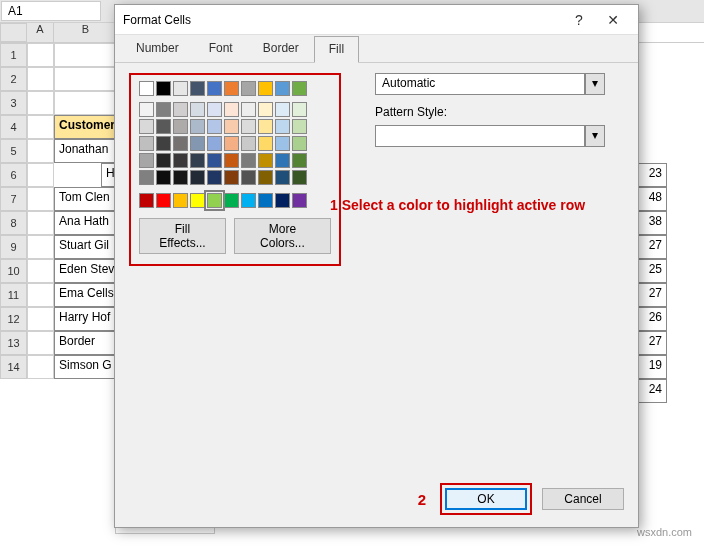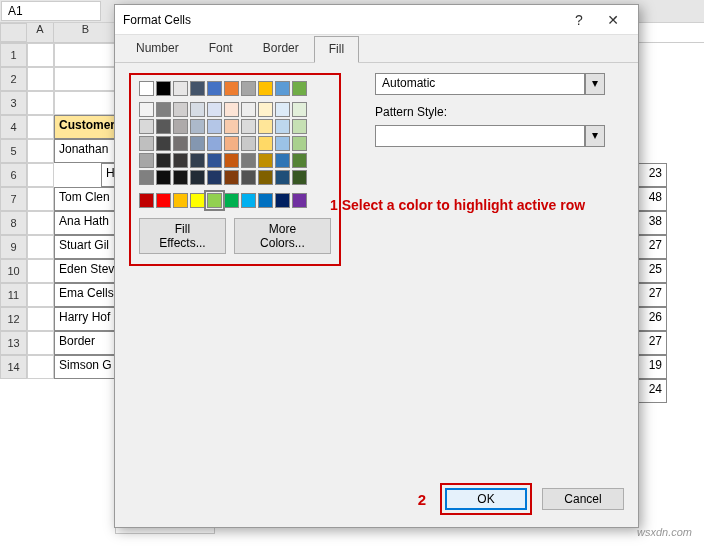--- a/index.html
+++ b/index.html
@@ -13,21 +13,21 @@
 .rowhdr { width: 27px; background:#e6e6e6; border:1px solid #ccc; text-align:center; font-size:11px; color:#333; }
 .colhdr { background:#e6e6e6; border-right:1px solid #ccc; text-align:center; font-size:11px; color:#333; }
 .rows { }
 .row { display:flex; height:24px; }
 .row .rowhdr { height:100%; line-height:22px; }
 .cell { border:1px solid #d0d0d0; padding:2px 4px; overflow:hidden; white-space:nowrap; }
 .cB { width: 64px; }
 .tblhdr { background:#ffe699; font-weight:bold; border:1px solid #888;}
 .rightcol { position:absolute; left:637px; top:163px; width:30px; }
 .rightcol > div { height:24px; border:1px solid #888; text-align:right; padding:2px 4px; font-size:12px; }
-.watermark { position:absolute; right:12px; bottom:8px; color:#999; font-size:11px;font-style:italic;}
+.watermark { position:absolute; right:12px; bottom:8px; color:#999; font-size:11px;}
 .sheettab { position:absolute; left:115px; bottom:12px; width:100px; height:22px; background:#fff; border:1px solid #ccc; }
 
 
 .dialog { position:absolute; left:114px; top:4px; width:525px; height:524px; background:#f0f0f0; border:1px solid #999; box-shadow: 3px 3px 12px rgba(0,0,0,.35); }
 .titlebar { height:30px; display:flex; align-items:center; padding:0 8px; background:#fff; border-bottom:1px solid #e0e0e0;}
 .titlebar .title { flex:1; font-size:12px; }
 .titlebar .btn { width:34px; text-align:center; font-size:14px; color:#333; }
 
 .tabs { display:flex; height:28px; border-bottom:1px solid #ccc; padding:0 6px; background:#f0f0f0; align-items:flex-end;}
 .tab { padding:5px 14px 6px; font-size:12px; color:#333; border:1px solid transparent; }

